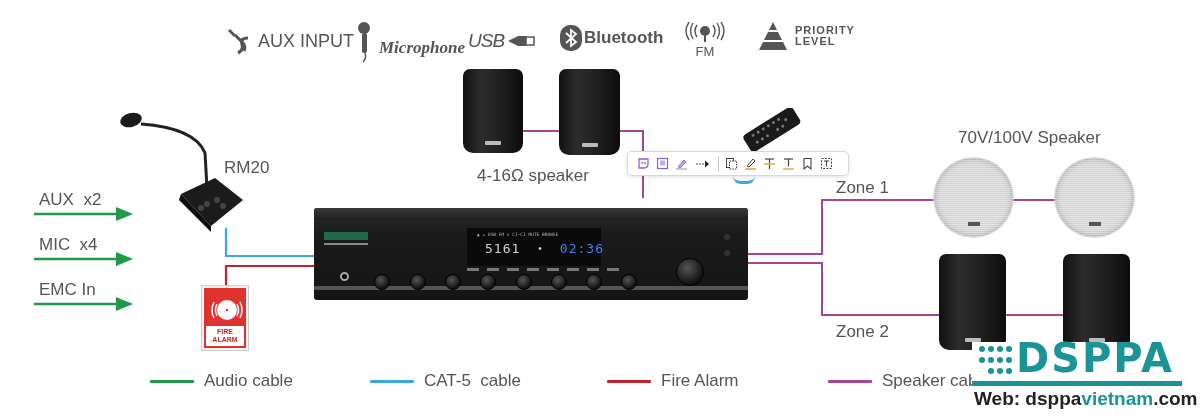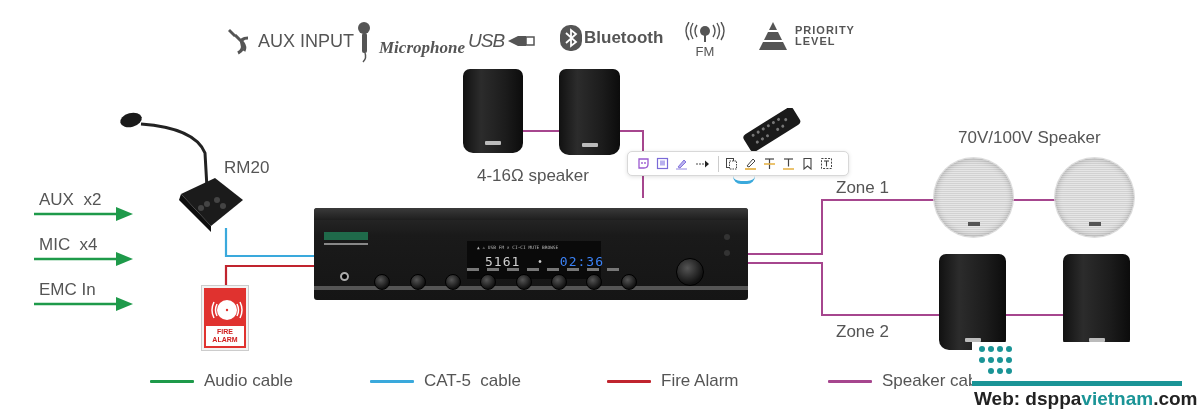--- a/index.html
+++ b/index.html
@@ -162,21 +162,21 @@
   <div style="position:absolute;left:2px;right:2px;bottom:2px;height:20px;background:#fff;display:flex;flex-direction:column;align-items:center;justify-content:center;line-height:8px;">
     <span style="font-size:7px;font-weight:bold;color:#d02020;">FIRE</span>
     <span style="font-size:7px;font-weight:bold;color:#d02020;">ALARM</span>
   </div>
 </div>
 
 <div class="abs amp" style="left:314px;top:208px;width:434px;height:92px;">
   <div style="position:absolute;left:0;right:0;top:0;height:12px;background:linear-gradient(180deg,#3a3a3a,#1e1e1e);border-radius:3px 3px 0 0;"></div>
   <div style="position:absolute;left:10px;top:24px;width:44px;height:8px;background:#1f6a4a;"></div>
   <div style="position:absolute;left:10px;top:35px;width:44px;height:2px;background:#888;"></div>
-  <div style="position:absolute;left:153px;top:33px;width:134px;height:38px;background:#0a0a0a;">
+  <div style="position:absolute;left:153px;top:20px;width:134px;height:38px;background:#0a0a0a;">
     <div style="font-family:'DejaVu Sans Mono',monospace;font-size:4.5px;color:#bbb;padding:4px 0 0 10px;white-space:nowrap;">▲ ⚠ USB FM ✕  CI-CI MUTE  BROWSE</div>
     <div style="display:flex;gap:18px;padding-left:18px;margin-top:4px;">
       <span style="font-family:'DejaVu Sans Mono',monospace;font-size:13px;color:#cfcfcf;letter-spacing:1px;">5161</span>
       <span style="color:#cfcfcf;font-size:10px;line-height:16px;">•</span>
       <span style="font-family:'DejaVu Sans Mono',monospace;font-size:13px;color:#3b82f6;letter-spacing:1px;">02:36</span>
     </div>
   </div>
   <div style="position:absolute;left:153px;top:60px;width:160px;height:3px;background:repeating-linear-gradient(90deg,#777 0 12px,transparent 12px 20px);"></div>
   <div style="position:absolute;left:0;right:0;top:78px;height:4px;background:#555;"></div>
   <div style="position:absolute;left:26px;top:64px;width:9px;height:9px;border-radius:50%;background:#000;border:2px solid #aaa;"></div>
@@ -336,17 +336,18 @@
         <circle cx="6" cy="16" r="3"></circle>
           <circle cx="15" cy="16" r="3"></circle>
           <circle cx="24" cy="16" r="3"></circle>
           <circle cx="33" cy="16" r="3"></circle>
         <circle cx="15" cy="27" r="3"></circle>
           <circle cx="24" cy="27" r="3"></circle>
           <circle cx="33" cy="27" r="3"></circle>
       </g>
     </svg>
   </span>
+  <span style="position:absolute;left:44px;top:-6px;font-family:'DejaVu Sans',sans-serif;font-weight:bold;font-size:40px;color:#1a9496;letter-spacing:2px;line-height:44px;">DSPPA</span>
   <div style="position:absolute;left:0;right:0;bottom:0;height:5px;background:#1a9496;"></div>
 </div>
 <div class="abs" style="left:974px;top:388px;font-family:'Liberation Sans',sans-serif;font-weight:bold;font-size:19px;color:#222;white-space:nowrap;">
   <span>Web: dsppa</span><span style="color:#1a9496;">vietnam</span><span>.com</span>
 </div>
 
 </body></html>

